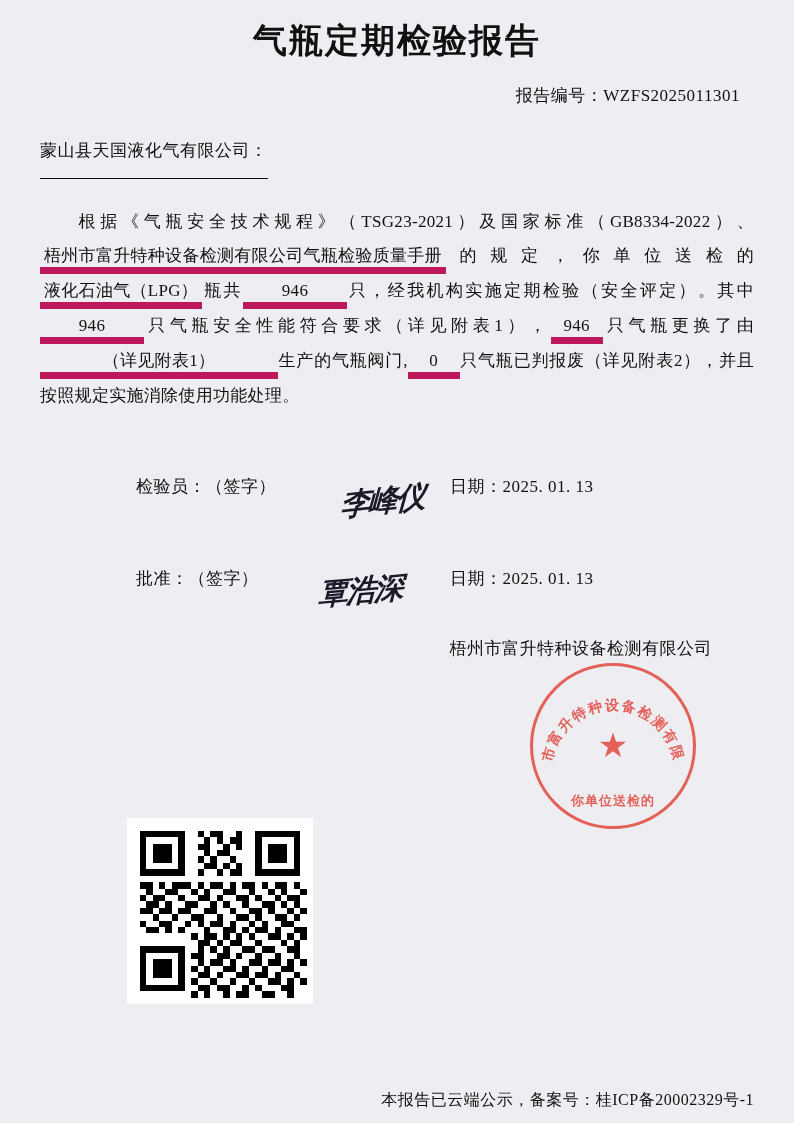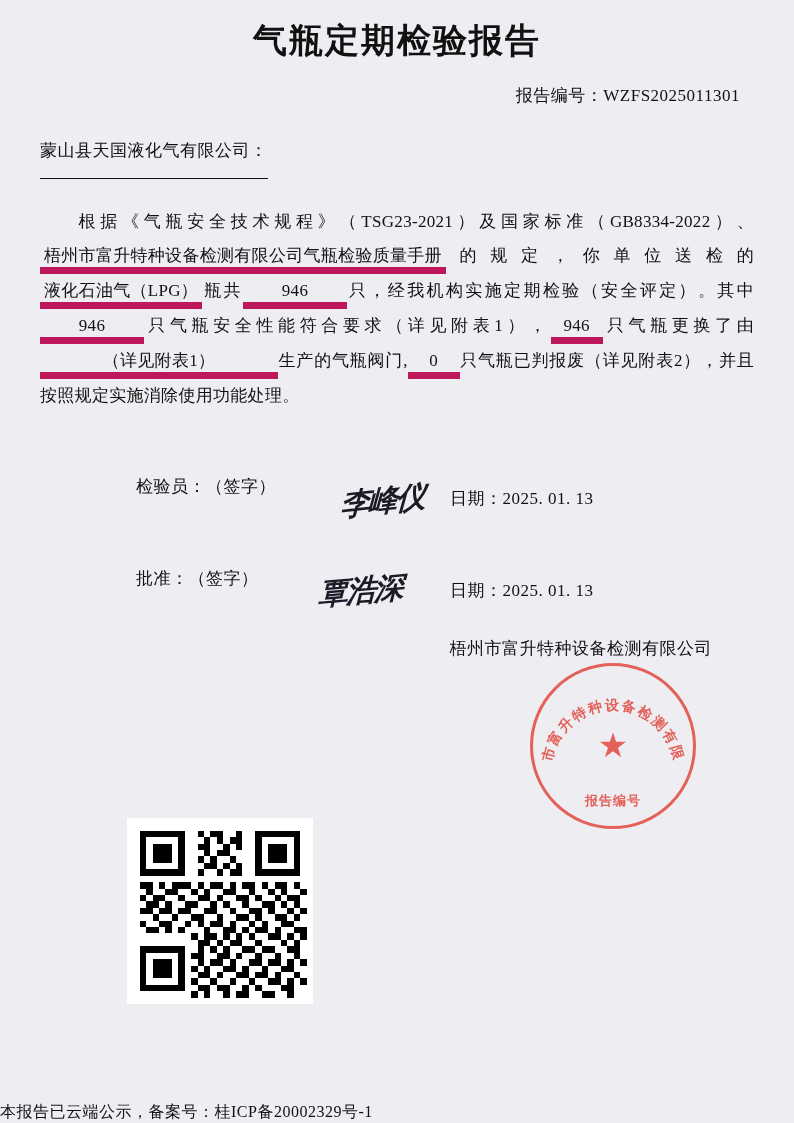--- a/index.html
+++ b/index.html
@@ -78,21 +78,21 @@
   }
   .sign-label {
     position: absolute;
     left: 96px;
     top: 0;
     letter-spacing: 0.5px;
   }
   .sign-date {
     position: absolute;
     left: 410px;
-    top: 12px;
+    top: 0;
     letter-spacing: 0.5px;
   }
   .signature {
     position: absolute;
     font-family: "DejaVu Serif", serif;
     font-style: italic;
     font-weight: bold;
     color: #1b1b28;
     white-space: nowrap;
   }
@@ -184,21 +184,22 @@
   .qr-caption {
     margin-top: 10px;
     font-size: 16px;
     letter-spacing: 1px;
   }
 
   .footer {
     position: absolute;
     left: 0;
     right: 40px;
-    bottom: 18px;
+    bottom: 30px;
+    text-align: right;
     font-size: 16px;
     letter-spacing: 0.5px;
   }
 </style>
 </head>
 <body>
 
 <div class="page">
 
   <div class="doc-title">气瓶定期检验报告</div>
@@ -238,21 +239,21 @@
   <div class="seal">
     <svg class="seal-arc" viewBox="0 0 160 160">
       <defs>
         <path id="arcpath" d="M 20,90 A 62,62 0 0 1 140,90" fill="none"></path>
       </defs>
       <text>
         <textPath href="#arcpath" startOffset="50%" text-anchor="middle">梧州市富升特种设备检测有限公司</textPath>
       </text>
     </svg>
     <div class="seal-star">★</div>
-    <div class="seal-bottom">报告编号</div>
+    <div class="seal-bottom">你单位送检的</div>
   </div>
 
   <div class="qr-wrap">
     <svg class="qr-box" viewBox="0 0 29 29" shape-rendering="crispEdges">
       <rect x="0" y="0" width="29" height="29" fill="#ffffff"></rect>
       <g fill="#000000">
         <rect x="2" y="2" width="7" height="1"></rect>
         <rect x="2" y="3" width="1" height="5"></rect>
         <rect x="8" y="3" width="1" height="5"></rect>
         <rect x="2" y="8" width="7" height="1"></rect>

